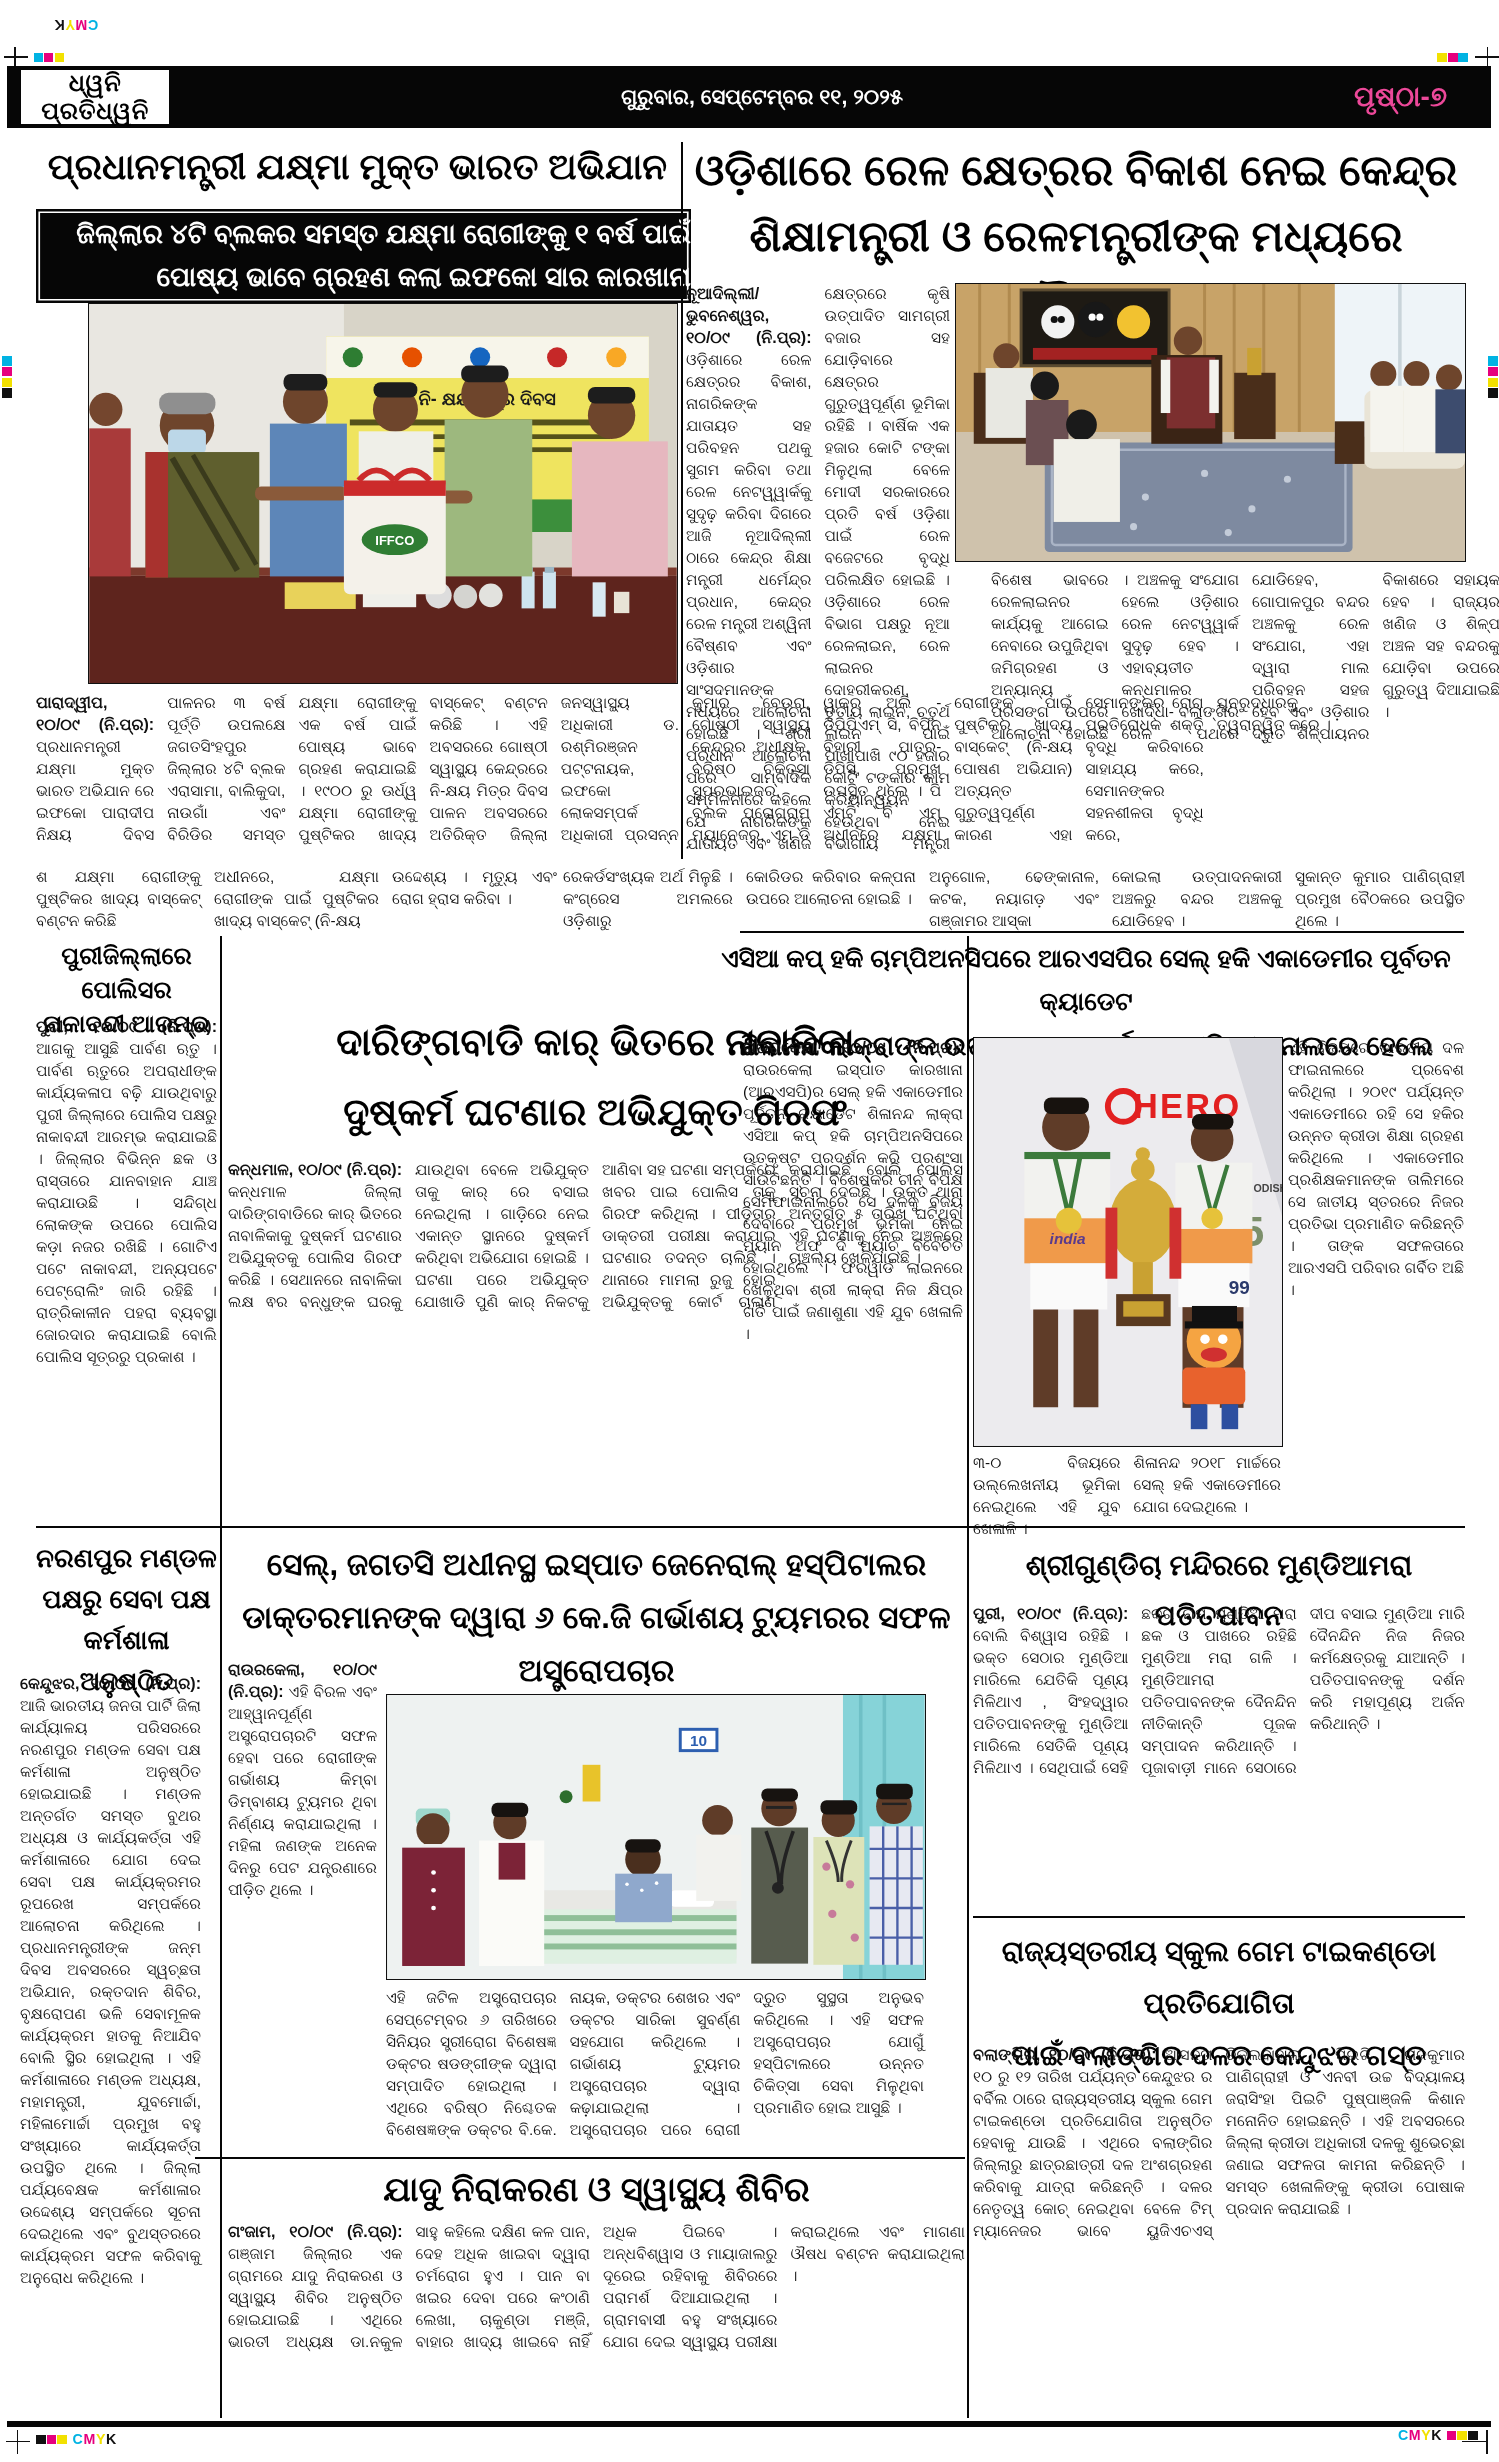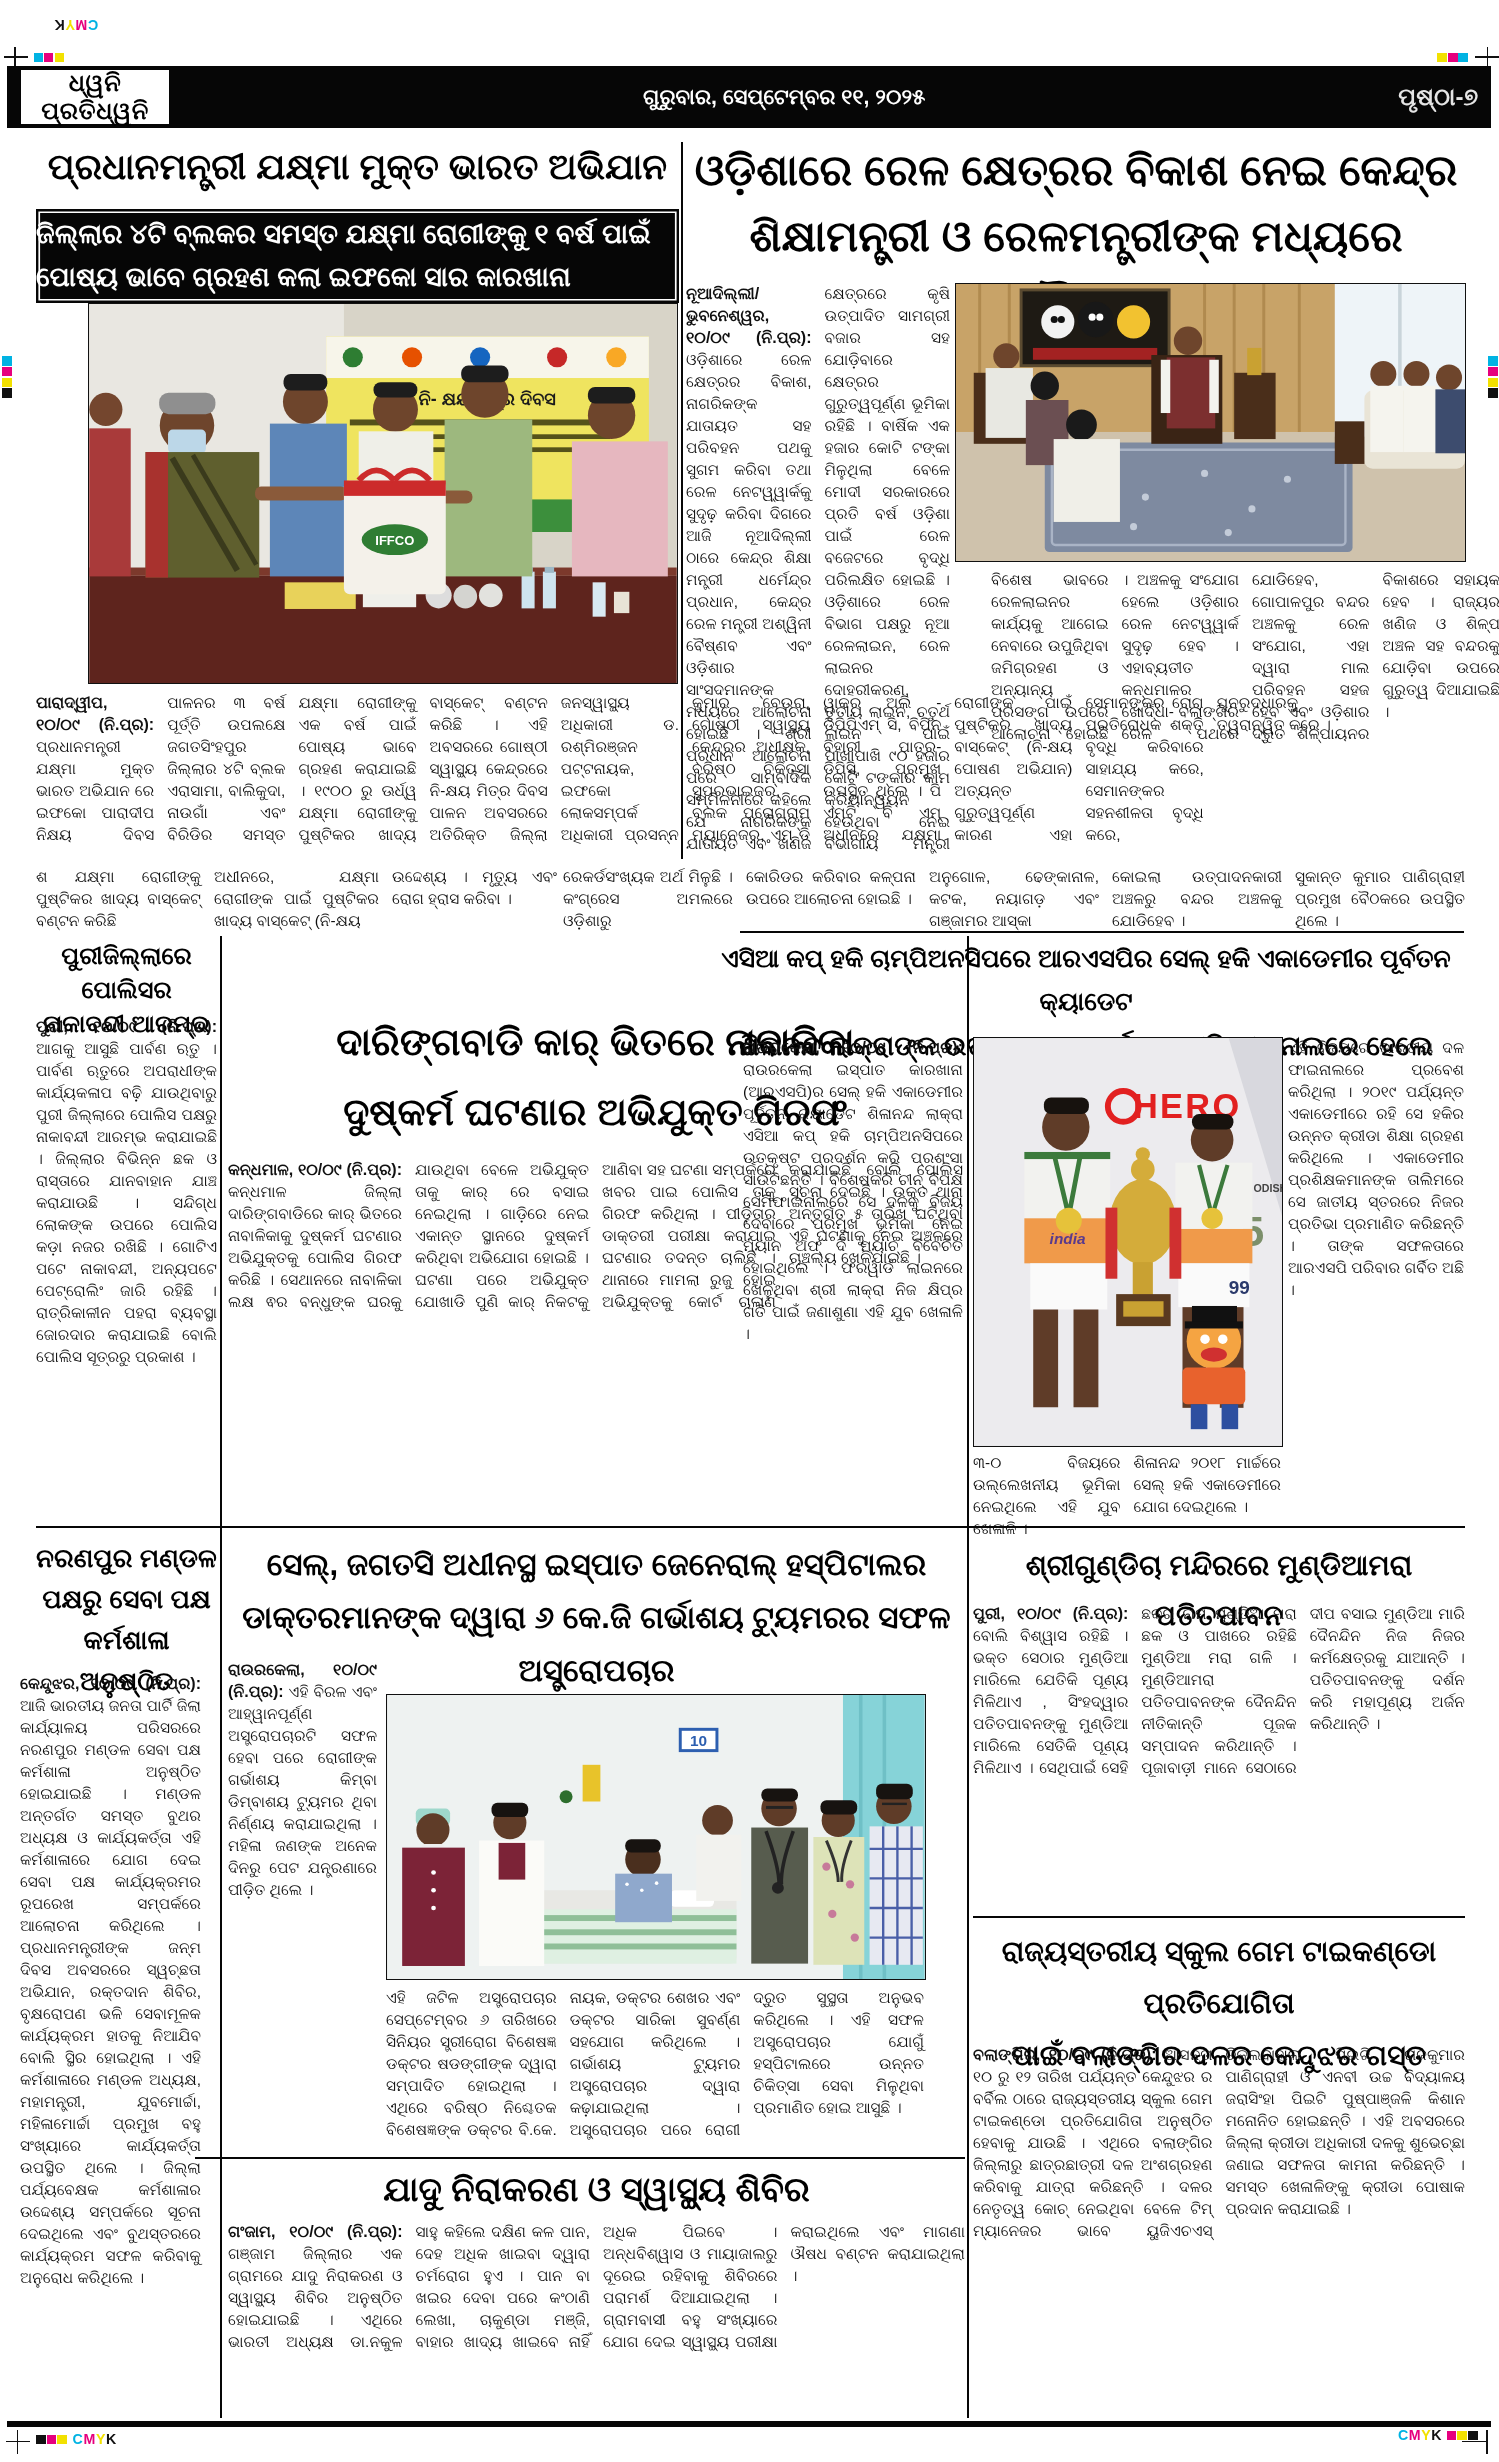--- a/index.html
+++ b/index.html
@@ -4,25 +4,25 @@
 <style>
   html,body{margin:0;padding:0;background:#ffffff;}
   #paper{position:relative;width:1500px;height:2462px;background:#ffffff;overflow:hidden;
          font-family:"Liberation Sans","DejaVu Sans",sans-serif;color:#0c0c0c;}
   .abs{position:absolute;}
   
   .mast{background:#060606;display:flex;align-items:center;}
   .logoBox{background:#ffffff;color:#000;font-weight:bold;display:flex;align-items:center;justify-content:center;
            text-align:center;letter-spacing:0.6px;border:1.8px solid #060606;}
   .mastDate{flex:1;text-align:center;color:#ffffff;font-size:21.3px;font-weight:bold;}
-  .mastPage{color:#e5e5e5;font-size:24px;font-weight:bold;padding-right:13px;}
+  .mastPage{color:#ec4899;font-size:28px;font-weight:bold;padding-right:44px;}
   
   .hl{font-weight:bold;color:#000;text-align:center;}
-  .blackbox{background:#060606;color:#ffffff;font-weight:bold;text-align:left;
-            box-shadow:inset 0 0 0 2.4px #060606, inset 0 0 0 4.1px #ffffff;}
+  .blackbox{background:#060606;color:#ffffff;font-weight:bold;text-align:right;
+            box-shadow:inset 0 0 0 2.4px #060606, inset 0 0 0 4.1px #ffffff;padding-left:12px;}
   
   .bt{font-size:15.4px;line-height:22px;text-align:justify;color:#101010;word-break:break-word;}
   .bt b{font-size:16px;}
   .cols2{column-count:2;column-gap:13px;}
   .cols3{column-count:3;column-gap:13px;}
   .cols4{column-count:4;column-gap:13px;}
   .cols5{column-count:5;column-gap:13px;}
   .ruleH{background:#060606;height:2.4px;}
   .ruleV{background:#060606;width:1.8px;}
   .photoFrame{border:1.8px solid #111;background:#ddd;overflow:hidden;}

